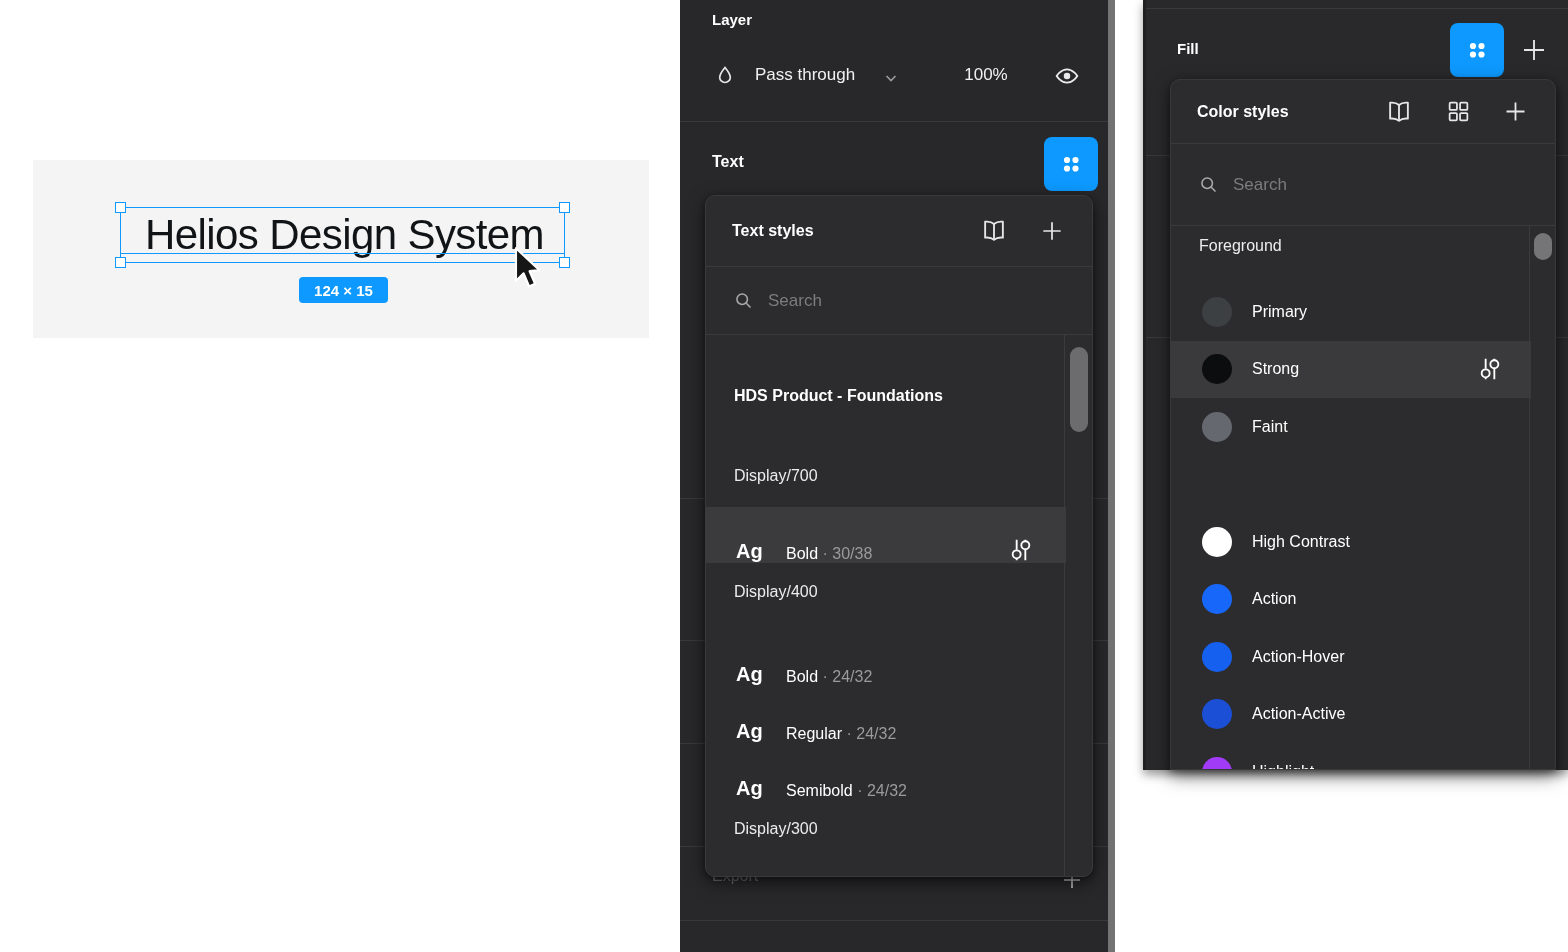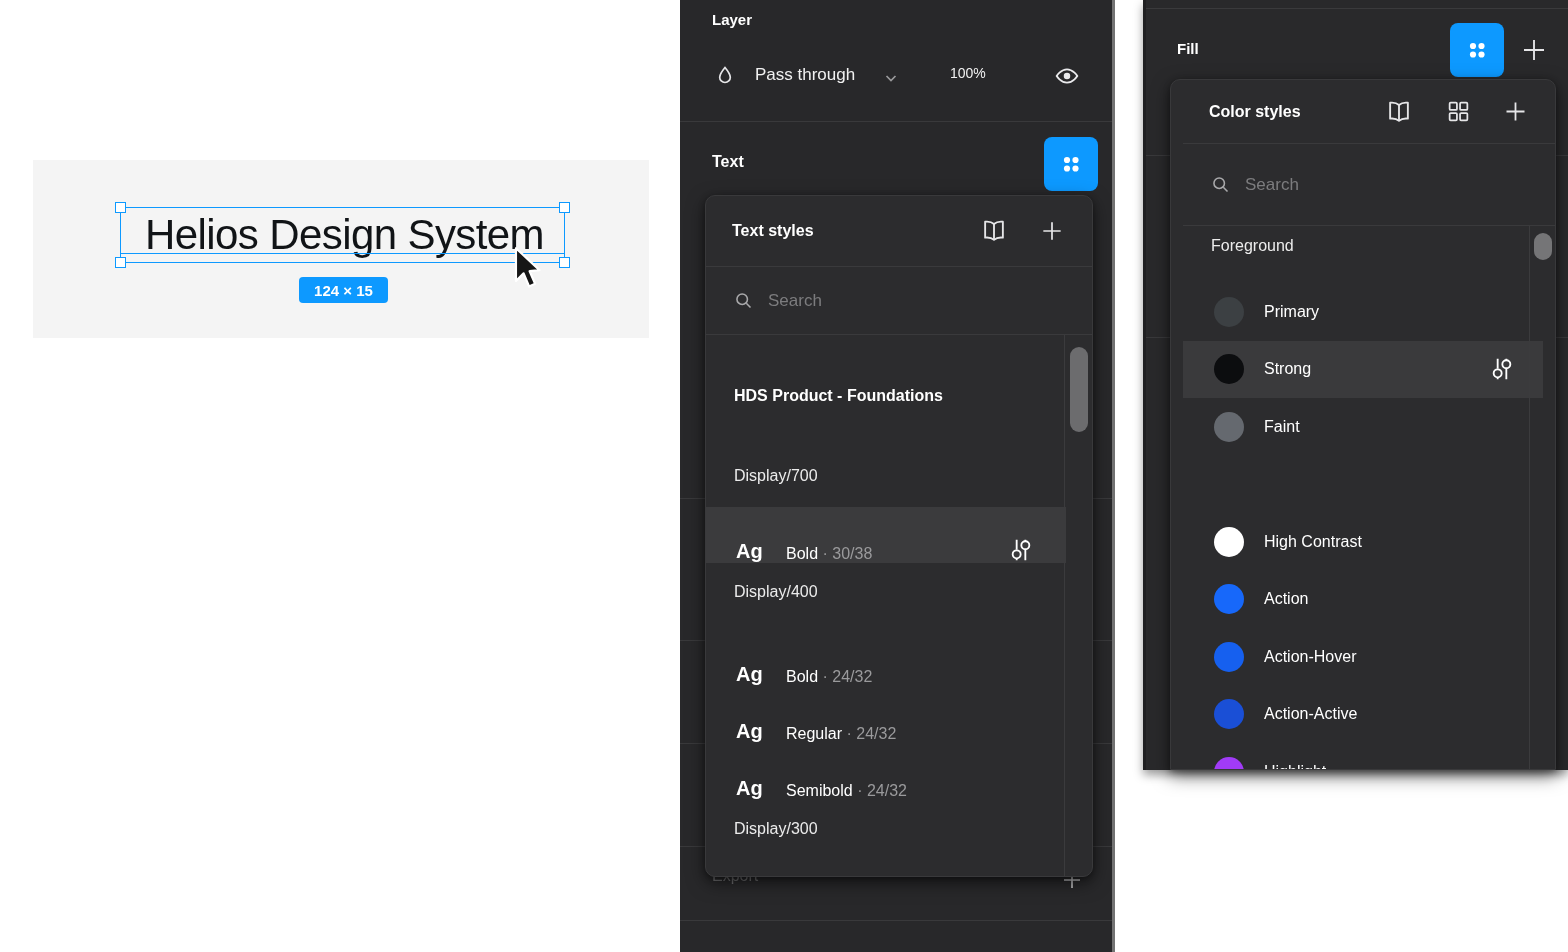--- a/index.html
+++ b/index.html
@@ -47,39 +47,39 @@
   .search-input {
     background:transparent; border:none; outline:none;
     font-family:"Liberation Sans", sans-serif; font-size:17px; color:#e8e8e8; width:220px;
   }
   .search-input::placeholder { color:#7c7c7e; }
   .scroll-col { position:absolute; right:0; width:28px; border-left:1px solid #3b3b3d; }
   .scroll-thumb { position:absolute; background:#6c6c6e; border-radius:9px; }
   .grouplabel { font-size:16px; color:#ececec; }
 
   
-  .mid-panel { left:680px; top:0; width:435px; height:952px; background:#28282a; border-right:3px solid #737373; }
+  .mid-panel { left:680px; top:0; width:435px; height:952px; background:#28282a; border-right:7px solid #737373; }
   .mid-hidden-div { position:absolute; left:0; right:0; height:1px; background:#39393b; }
   .blend-row { left:0; top:52px; right:0; height:48px; }
   .export-label { left:32px; top:867px; font-size:16px; color:#6f6f71; }
 
   .ts-dd { left:25px; top:195px; width:388px; height:682px; }
   .ts-row { position:absolute; left:0; width:360px; display:flex; align-items:flex-end; }
   .ts-row.sel { background:#3b3b3d; }
   .ag { font-size:20px; font-weight:bold; color:#fff; width:48px; margin-left:30px; }
   .ts-name { font-size:16px; color:#fff; margin-left:2px; }
   .ts-spec { font-size:16px; color:#9a9a9c; }
 
   
   .right-panel {
     left:1143px; top:0; width:425px; height:770px; background:#29292b;
     border-left:3px solid #202022;
     box-shadow: 0 5px 9px rgba(0,0,0,.38);
   }
-  .cs-dd { left:24px; top:79px; width:386px; height:691px; border-radius:10px 10px 0 0;padding-left:12px; }
+  .cs-dd { left:24px; top:79px; width:386px; height:691px; border-radius:10px 10px 0 0; }
   .cs-row { position:absolute; left:0; width:360px; height:57.5px; display:flex; align-items:center; }
   .cs-row.sel { background:#3a3a3c; }
   .swatch { width:30px; height:30px; border-radius:50%; margin-left:31px; flex:none; }
   .cs-name { font-size:16px; color:#fff; margin-left:20px; }
   .row-sliders { position:absolute; }
 </style>
 </head>
 <body>
 
 <div class="abs canvas-rect">
@@ -116,21 +116,21 @@
       <svg width="24" height="24" viewBox="0 0 24 24" fill="none" stroke="#e6e6e8" stroke-width="1.7">
         <path d="M12 3.5c3.2 3.9 5.3 6.9 5.3 9.7a5.3 5.3 0 1 1-10.6 0C6.7 10.4 8.8 7.4 12 3.5z"></path>
       </svg>
     </span>
     <span class="abs" style="left:75px; top:13px; font-size:17px; color:#f1f1f1;">Pass through</span>
     <span class="abs icon" style="left:203px; top:18px; width:16px; height:16px;">
       <svg width="16" height="16" viewBox="0 0 16 16" fill="none" stroke="#9a9a9c" stroke-width="1.7">
         <path d="M3.5 6l4.5 4.5L12.5 6"></path>
       </svg>
     </span>
-    <span class="abs" style="left:270px; top:13px; width:72px; text-align:left; font-size:14px; color:#f1f1f1;">100%</span>
+    <span class="abs" style="left:270px; top:13px; width:72px; text-align:center; font-size:17px; color:#f1f1f1;">100%</span>
     <span class="abs icon" style="left:371px; top:10px; width:32px; height:28px;">
       <svg width="30" height="26" viewBox="0 0 24 24" fill="none" stroke="#eaeaec" stroke-width="1.7">
         <path d="M2.5 12S6.2 5.9 12 5.9 21.5 12 21.5 12 17.8 18.1 12 18.1 2.5 12 2.5 12z"></path>
         <circle cx="12" cy="12" r="3" fill="#eaeaec" stroke="none"></circle>
       </svg>
     </span>
   </div>
 
   <div class="abs panel-title" style="left:32px; top:153px; font-size:16px;">Text</div>
   <div class="abs style-btn" style="left: 364px; top: 137px; background: rgb(13, 153, 255);">

